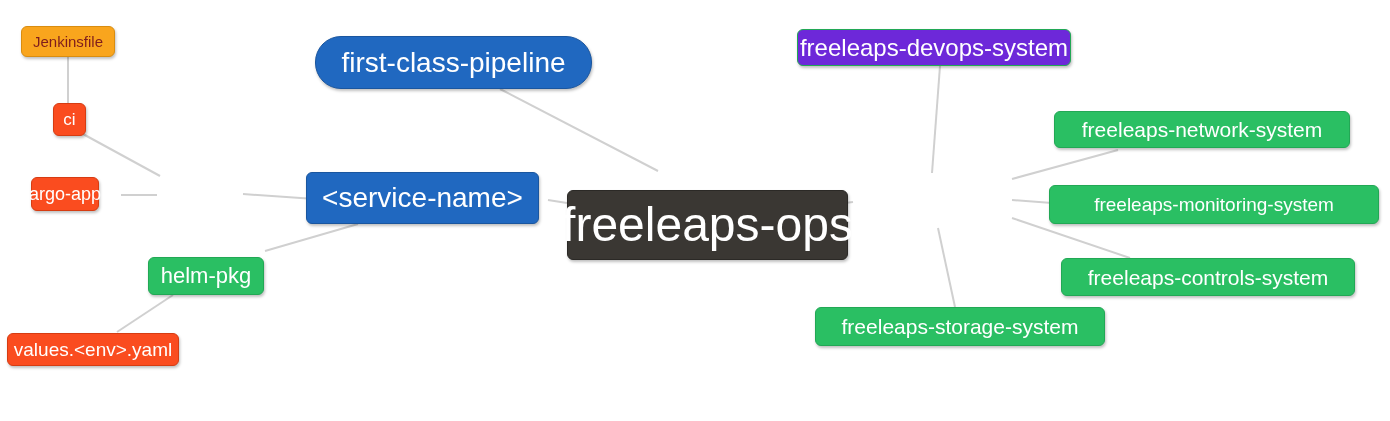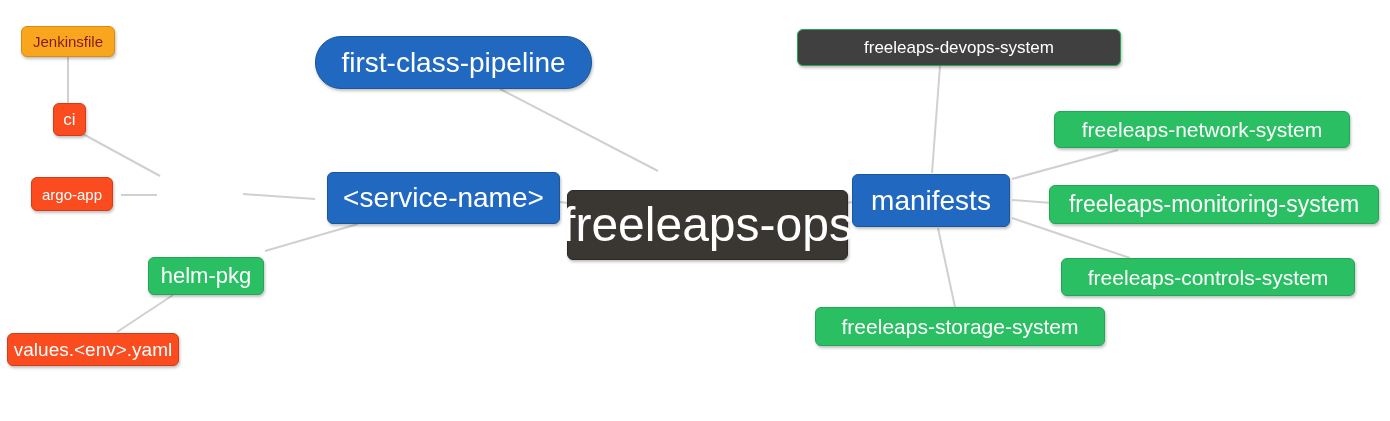--- a/index.html
+++ b/index.html
@@ -55,25 +55,24 @@
       <line x1="845" y1="203" x2="853" y2="202" stroke="#d0d0d0" stroke-width="2"></line>
       <line x1="932" y1="173" x2="940" y2="66" stroke="#d0d0d0" stroke-width="2"></line>
       <line x1="1012" y1="179" x2="1118" y2="150" stroke="#d0d0d0" stroke-width="2"></line>
       <line x1="1012" y1="200" x2="1052" y2="203" stroke="#d0d0d0" stroke-width="2"></line>
       <line x1="1012" y1="218" x2="1130" y2="258" stroke="#d0d0d0" stroke-width="2"></line>
       <line x1="938" y1="228" x2="955" y2="307" stroke="#d0d0d0" stroke-width="2"></line>
     </svg>
 
 <div class="node" style="left: 21px; top: 26px; width: 94px; height: 31px; font-size: 15px; background: rgb(249, 165, 29); border-color: rgb(217, 141, 16); color: #7f1d1d;">Jenkinsfile</div>
     <div class="node" style="left: 53px; top: 103px; width: 33px; height: 33px; font-size: 17px; background: rgb(250, 76, 31); border-color: rgb(214, 60, 18); color: rgb(255, 255, 255); text-align: center;">ci</div>
-    <div class="node" style="left: 31px; top: 177px; width: 82px; height: 34px; font-size: 15px; background: rgb(250, 76, 31); border-color: rgb(214, 60, 18); color: rgb(255, 255, 255); text-align: right;">argo-app</div>
+    <div class="node" style="left: 31px; top: 177px; width: 68px; height: 34px; font-size: 18px; background: rgb(250, 76, 31); border-color: rgb(214, 60, 18); color: rgb(255, 255, 255); text-align: right;">argo-app</div>
     <div class="node" style="left: 7px; top: 333px; width: 172px; height: 33px; font-size: 19px; background: rgb(250, 76, 31); border-color: rgb(214, 60, 18); color: rgb(255, 255, 255);">values.&lt;env&gt;.yaml</div>
     <div class="node" style="left: 148px; top: 257px; width: 116px; height: 38px; font-size: 22px; background: rgb(42, 191, 99); border-color: rgb(34, 168, 85); color: rgb(255, 255, 255);">helm-pkg</div>
     <div class="node" style="left: 315px; top: 36px; width: 277px; height: 53px; font-size: 28px; background: rgb(32, 104, 192); border-color: rgb(26, 86, 159); color: rgb(255, 255, 255); border-radius: 26px;">first-class-pipeline</div>
-    <div class="node" style="left: 327px; top: 172px; width: 233px; height: 52px; font-size: 28px; background: rgb(32, 104, 192); border-color: rgb(26, 86, 159); color: rgb(255, 255, 255);">&lt;service-name&gt;</div>
+    <div class="node" style="left: 306px; top: 172px; width: 233px; height: 52px; font-size: 28px; background: rgb(32, 104, 192); border-color: rgb(26, 86, 159); color: rgb(255, 255, 255);">&lt;service-name&gt;</div>
     <div class="node" style="left: 567px; top: 170px; width: 281px; height: 70px; font-size: 48px; background: rgb(58, 55, 51); border-color: rgb(43, 41, 38); color: rgb(255, 255, 255); margin-top: 20px;">freeleaps-ops</div>
-    <div class="node" style="left: 852px; top: 174px; width: 158px; height: 53px; font-size: 28px; background: rgb(32, 104, 192); border-color: rgb(26, 86, 159); color: rgb(255, 255, 255);">manifests</div>
-    <div class="node" style="left: 797px; top: 29px; width: 324px; height: 37px; font-size: 17px; background: #404040; border-color: rgb(34, 168, 85); color: rgb(255, 255, 255);">freeleaps-devops-system</div>
+    <div class="node" style="left: 797px; top: 29px; width: 274px; height: 37px; font-size: 24px; background: #6d28d9; border-color: rgb(34, 168, 85); color: rgb(255, 255, 255);">freeleaps-devops-system</div>
     <div class="node" style="left: 1054px; top: 111px; width: 296px; height: 37px; font-size: 21px; background: rgb(42, 191, 99); border-color: rgb(34, 168, 85); color: rgb(255, 255, 255); text-align: right;">freeleaps-network-system</div>
-    <div class="node" style="left: 1049px; top: 185px; width: 330px; height: 39px; font-size: 23px; background: rgb(42, 191, 99); border-color: rgb(34, 168, 85); color: rgb(255, 255, 255);">freeleaps-monitoring-system</div>
+    <div class="node" style="left: 1049px; top: 185px; width: 330px; height: 39px; font-size: 19px; background: rgb(42, 191, 99); border-color: rgb(34, 168, 85); color: rgb(255, 255, 255);">freeleaps-monitoring-system</div>
     <div class="node" style="left: 1061px; top: 258px; width: 294px; height: 38px; font-size: 21px; background: rgb(42, 191, 99); border-color: rgb(34, 168, 85); color: rgb(255, 255, 255); text-align: center;">freeleaps-controls-system</div>
     <div class="node" style="left: 815px; top: 307px; width: 290px; height: 39px; font-size: 21px; background: rgb(42, 191, 99); border-color: rgb(34, 168, 85); color: rgb(255, 255, 255); text-align: center;">freeleaps-storage-system</div>
   </div>
 
 </body></html>

